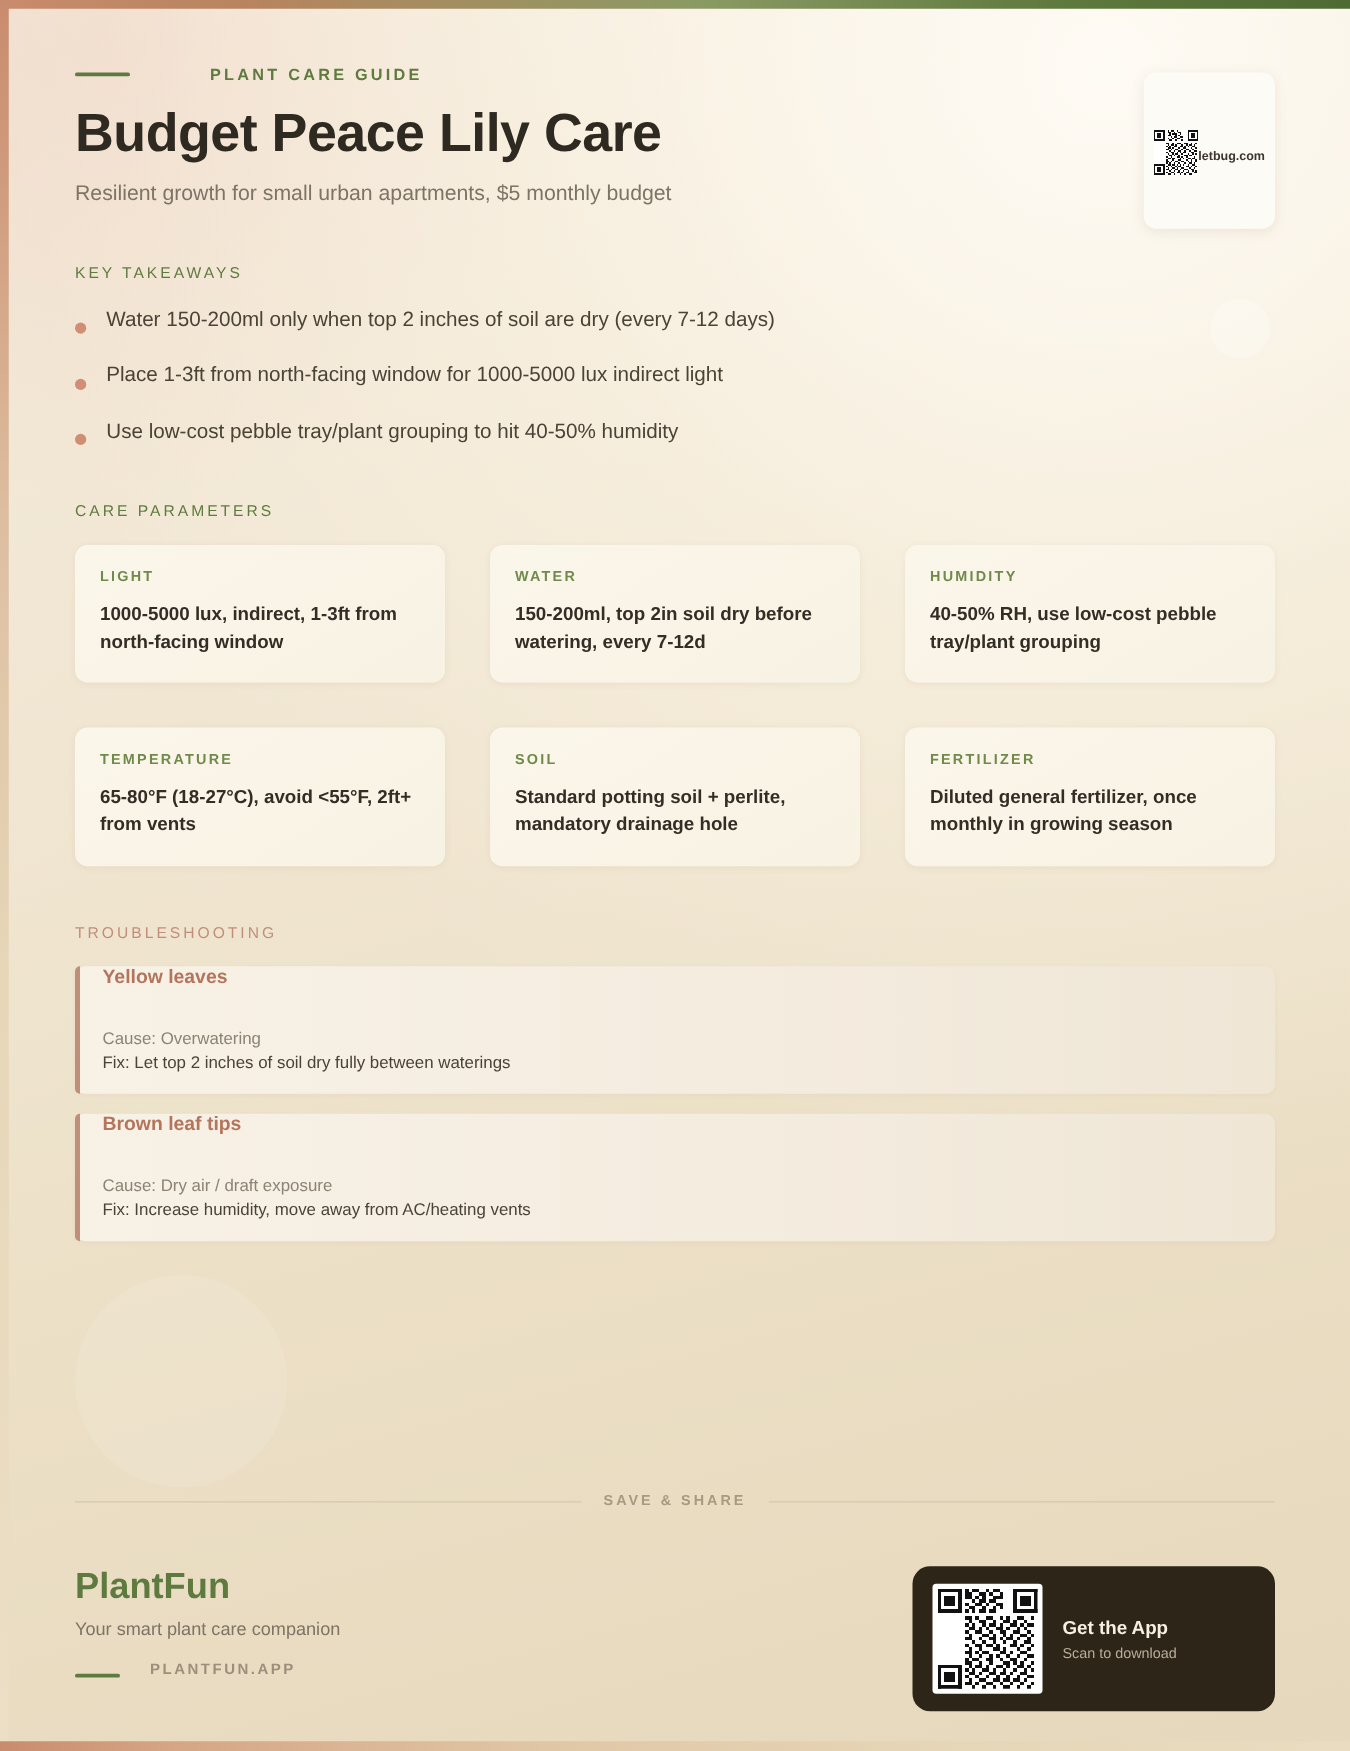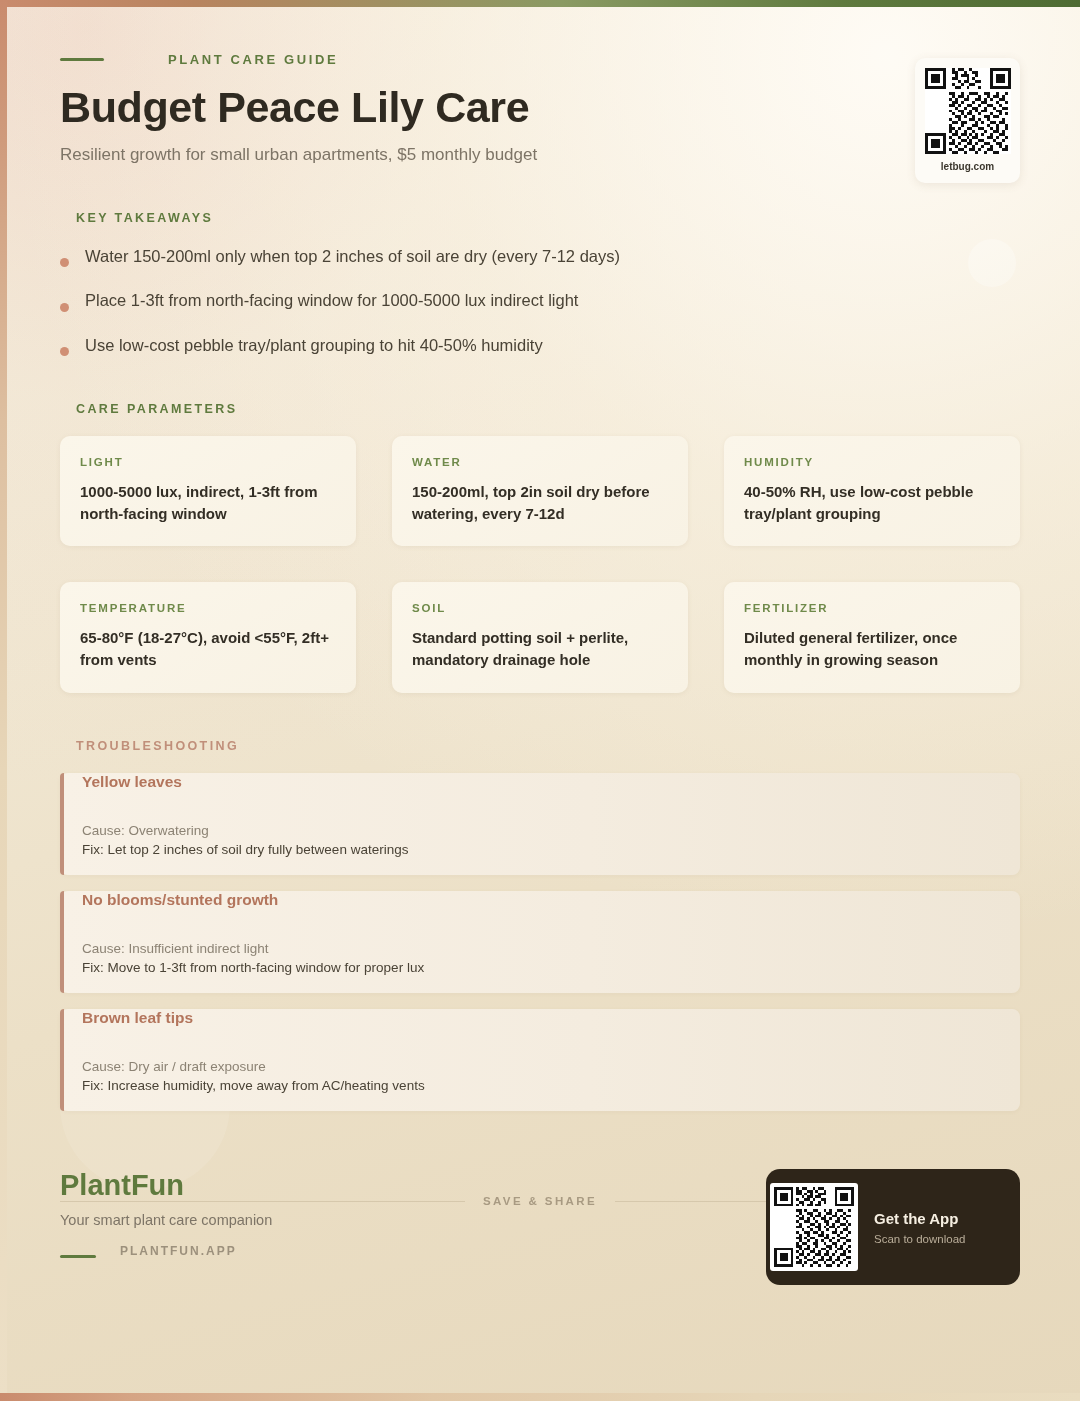--- a/index.html
+++ b/index.html
@@ -95,40 +95,38 @@
   .qr-card {
     position: absolute;
     top: 58px;
     right: 0;
     width: 105px;
     height: 125px;
     background: #fdfbf6;
     border-radius: 10px;
     box-shadow: 0 2px 10px rgba(120,100,70,0.12);
     display: flex;
-    flex-direction: column;
     align-items: center;
     justify-content: flex-start;
     padding: 10px 8px 8px;
   }
   .qr-card .qr { width: 86px; height: 86px; }
   .qr-card .qr-label {
     margin-top: 7px;
     font-size: 10px;
     color: #3c372d;
     font-weight: bold;
   }
 
   
   .section-label {
     font-size: 12.5px;
     letter-spacing: 2.4px;
-    font-weight: bold;
+    font-weight: normal;
     margin-bottom: 20px;
-    margin-left: 16px;
   }
   .label-green { color: #5f7a3e; }
   .label-rose { color: #c08f7a; }
 
   
   .takeaways { margin-top: 46px; }
   .takeaway {
     display: flex;
     align-items: flex-end;
     gap: 16px;
@@ -229,21 +227,21 @@
   .footer-divider .text {
     font-size: 11.5px;
     letter-spacing: 2.4px;
     color: #a89a82;
     font-weight: bold;
   }
 
   .footer {
     position: absolute;
     left: 60px; right: 60px;
-    top: 1169px;
+    top: 1253px;
     display: flex;
     align-items: flex-start;
     justify-content: space-between;
   }
   .brand-name {
     font-size: 29px;
     font-weight: bold;
     color: #5f7a3e;
     margin-bottom: 10px;
   }
@@ -263,28 +261,28 @@
     border-radius: 2px;
   }
   .brand-url {
     font-size: 12px;
     letter-spacing: 2px;
     color: #9c907c;
     font-weight: bold;
   }
 
   .app-card {
-    width: 254px;
+    width: 290px;
     height: 116px;
     background: #2e2519;
     border-radius: 14px;
     display: flex;
     align-items: center;
     gap: 16px;
-    padding: 14px 4px;
+    padding: 14px 16px;
   }
   .app-card .qr { width: 88px; height: 88px; background: #fff; padding: 4px; border-radius: 3px; }
   .app-card-text .app-title {
     font-size: 15px;
     font-weight: bold;
     color: #f6efe2;
     margin-bottom: 6px;
   }
   .app-card-text .app-sub {
     font-size: 11.5px;
@@ -546,25 +544,20 @@
       </div>
     </div>
 
     <div class="trouble">
       <div class="section-label label-rose">TROUBLESHOOTING</div>
 
       <div class="trouble-item">
         <div class="trouble-title">Yellow leaves</div>
         <div class="trouble-cause">Cause: Overwatering</div>
         <div class="trouble-fix">Fix: Let top 2 inches of soil dry fully between waterings</div>
-      </div>
-      <div class="trouble-item">
-        <div class="trouble-title">No blooms/stunted growth</div>
-        <div class="trouble-cause">Cause: Insufficient indirect light</div>
-        <div class="trouble-fix">Fix: Move to 1-3ft from north-facing window for proper lux</div>
       </div>
       <div class="trouble-item">
         <div class="trouble-title">Brown leaf tips</div>
         <div class="trouble-cause">Cause: Dry air / draft exposure</div>
         <div class="trouble-fix">Fix: Increase humidity, move away from AC/heating vents</div>
       </div>
     </div>
 
   </div>
 

